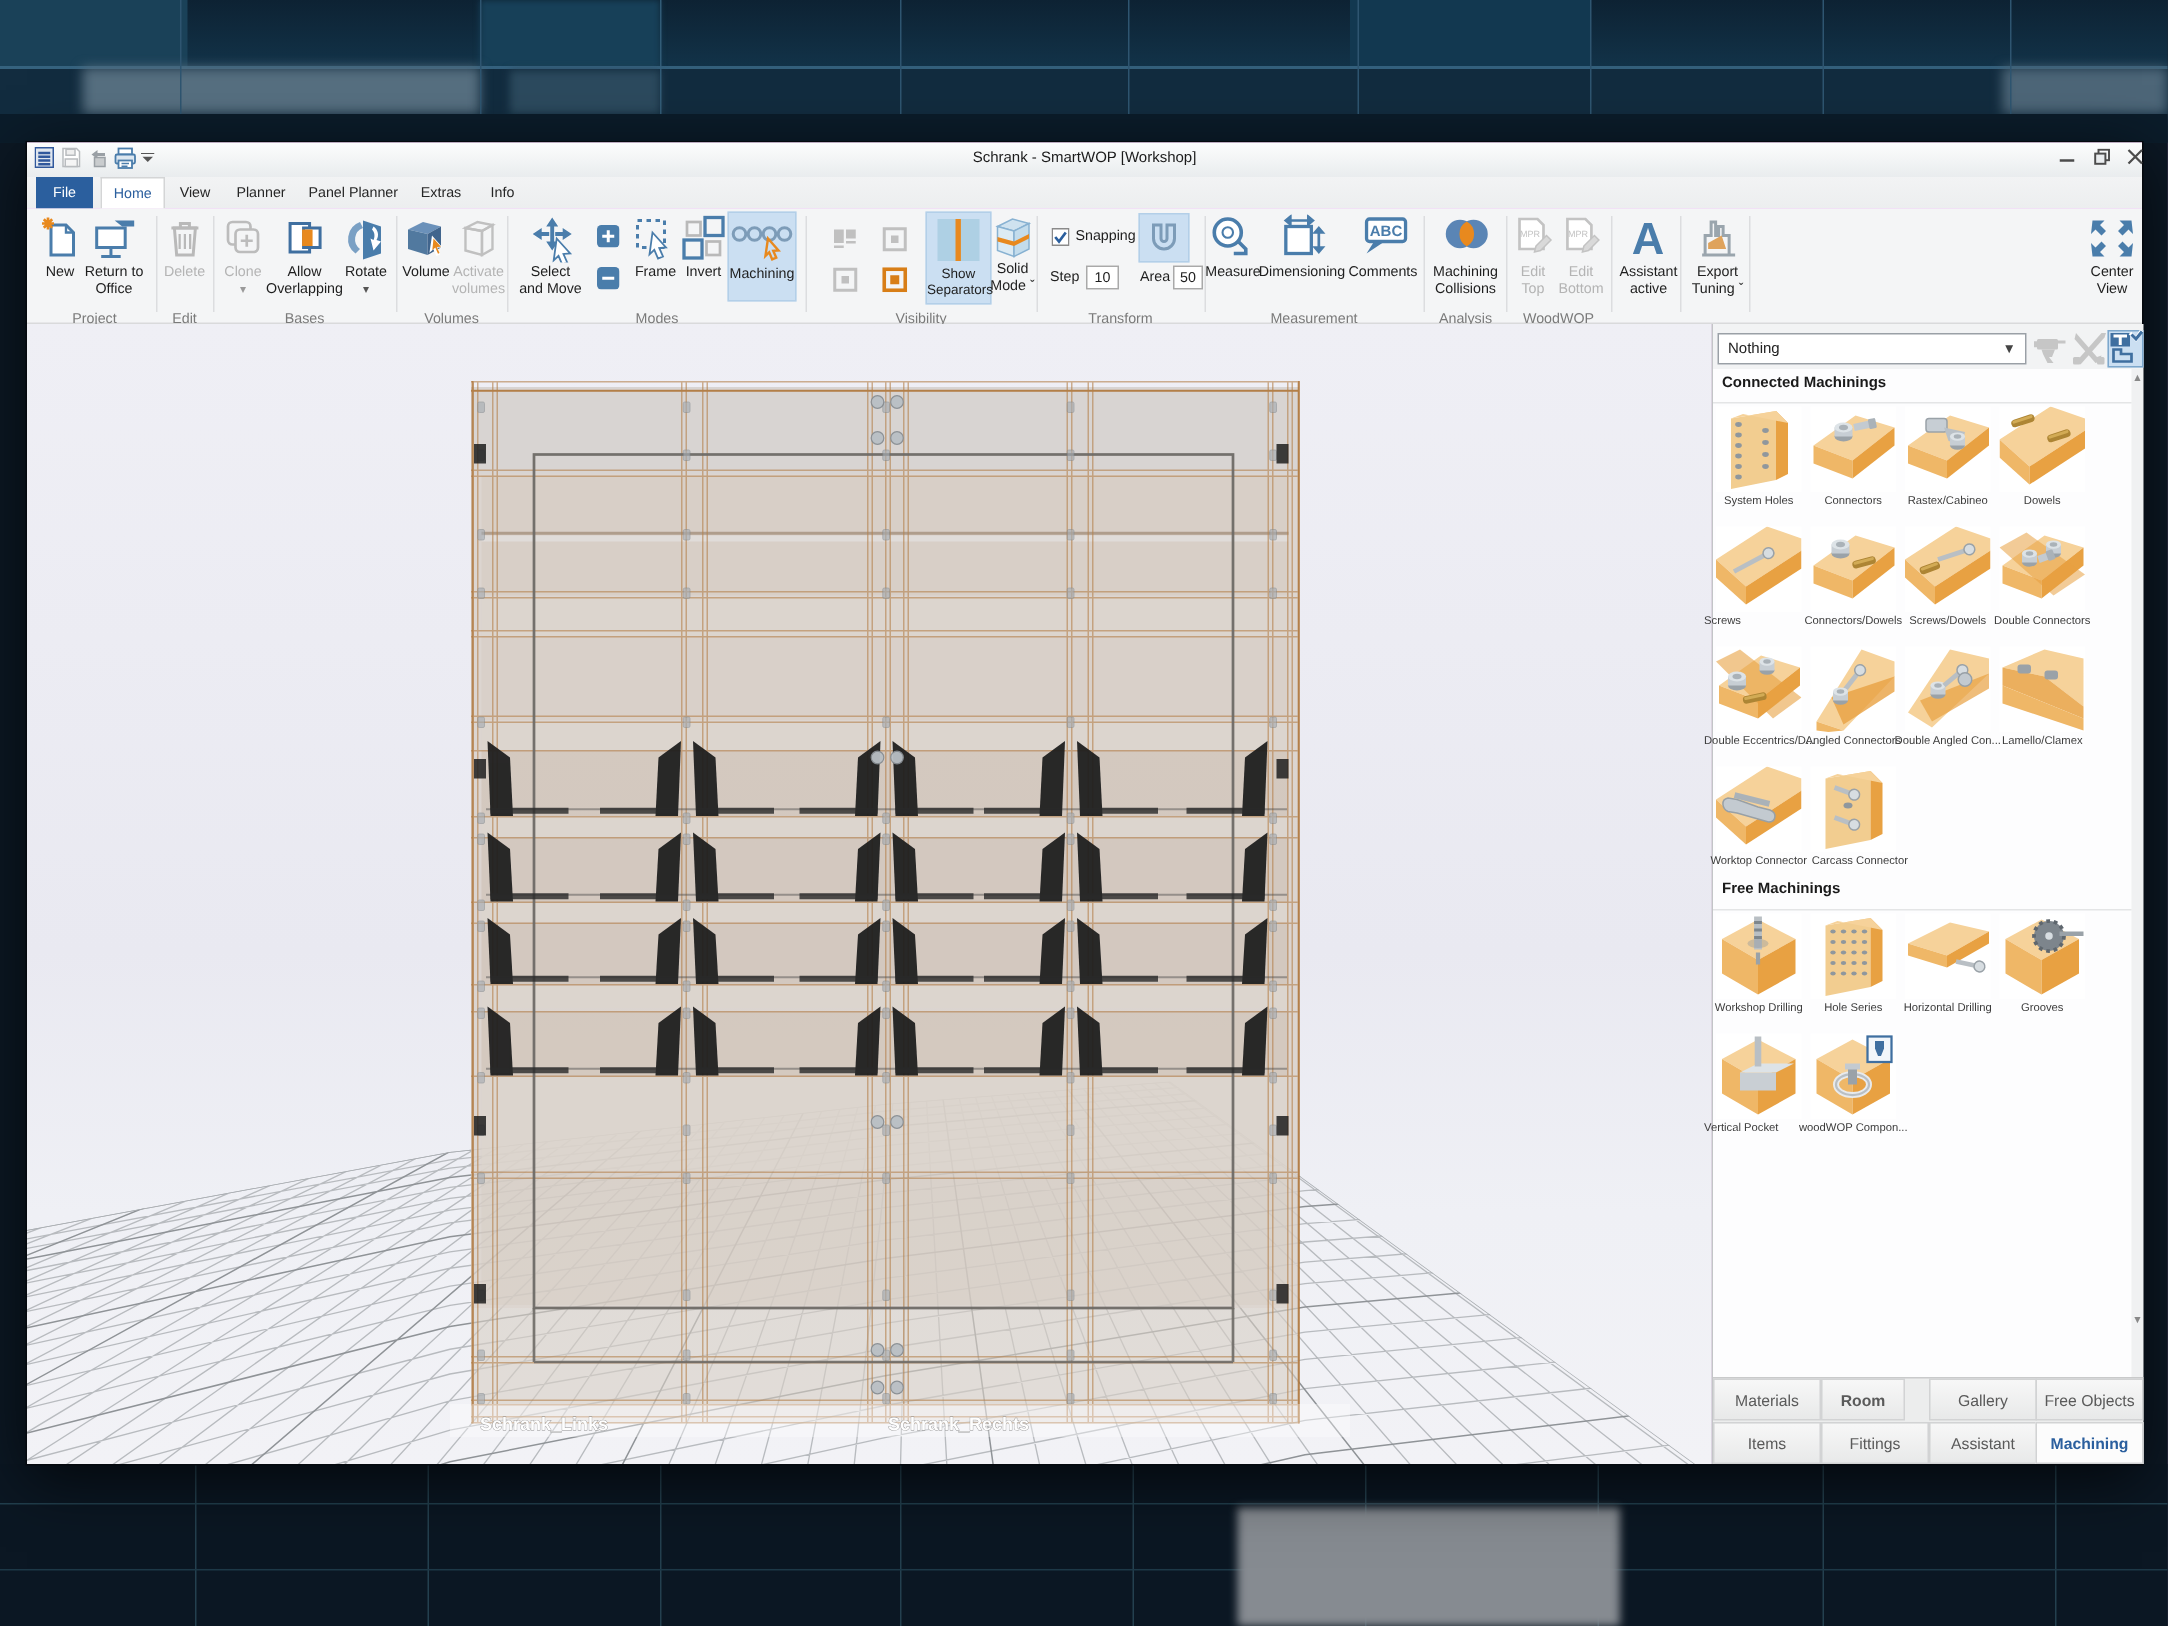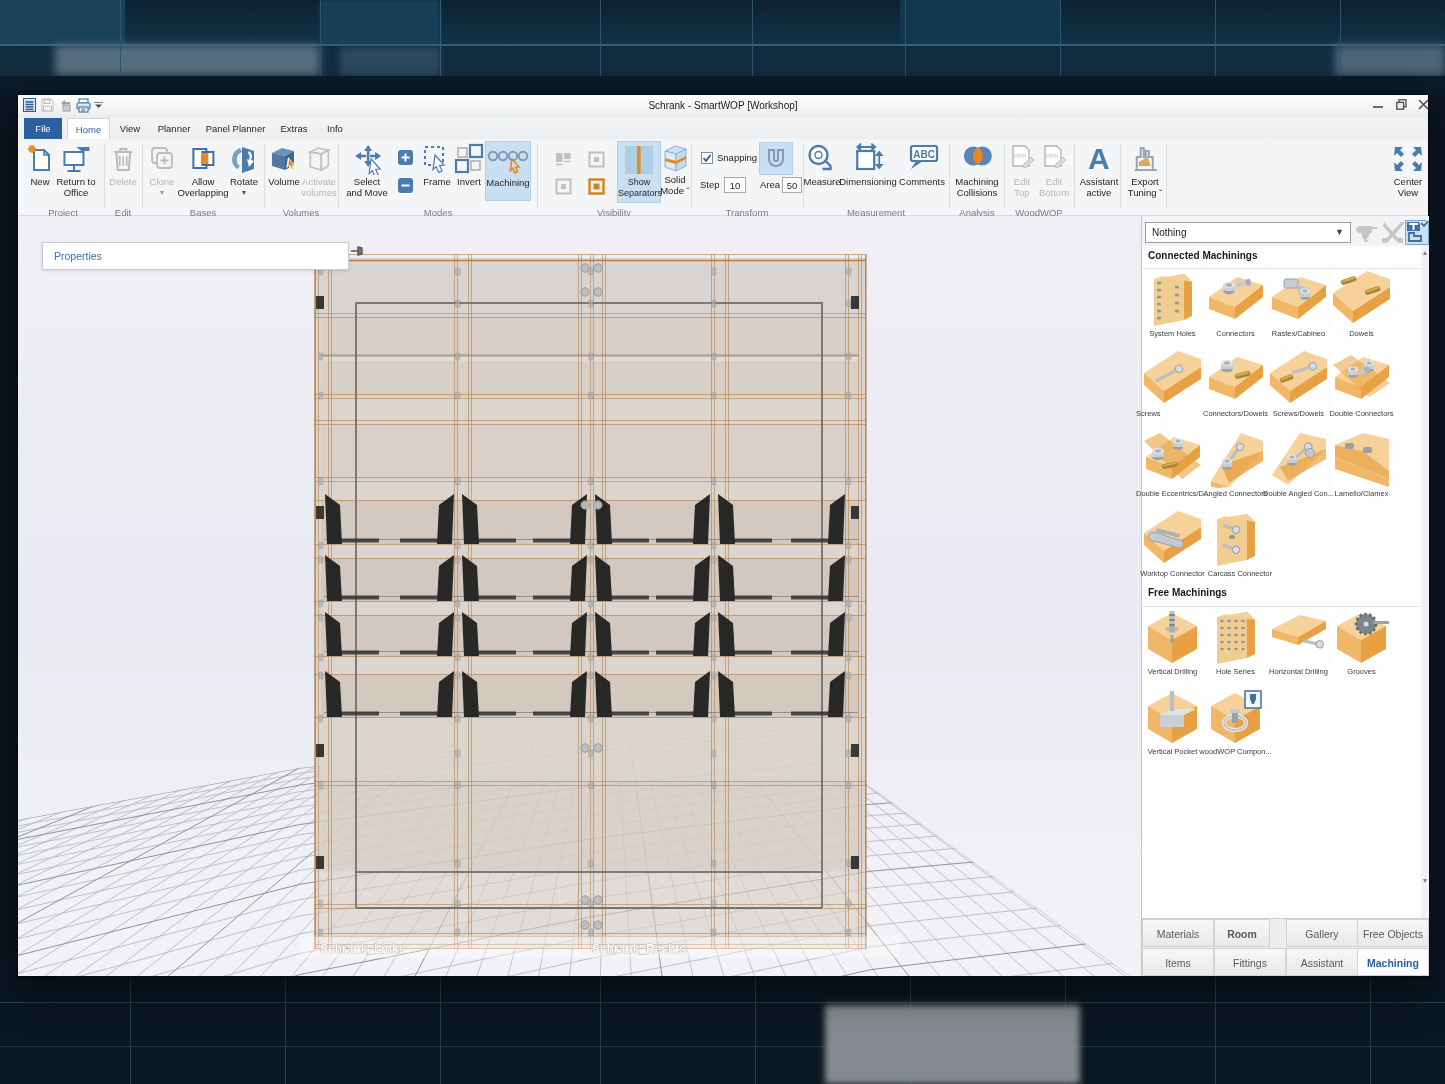--- a/index.html
+++ b/index.html
@@ -530,26 +530,20 @@
             <rect x="851" y="296" width="8" height="13"></rect>
             <rect x="851" y="506" width="8" height="13"></rect>
             <rect x="851" y="744" width="8" height="13"></rect>
             <rect x="851" y="856" width="8" height="13"></rect>
           </g>
 <rect x="300" y="936" width="600" height="22" fill="#ffffff" opacity="0.35"></rect>
 <text x="320" y="953" font-family="Liberation Sans" font-size="12" font-weight="bold" fill="#ffffff" stroke="#909090" stroke-width="0.55" paint-order="stroke" opacity="0.97">Schrank_Links</text>
 <text x="592" y="953" font-family="Liberation Sans" font-size="12" font-weight="bold" fill="#ffffff" stroke="#909090" stroke-width="0.55" paint-order="stroke" opacity="0.97">Schrank_Rechts</text>
 </g>
       </svg>
-<div class="abs" style="left:24px;top:26px;width:307px;height:28px;background:#fff;border:1px solid #c8ccd4;box-shadow:0 1px 3px rgba(0,0,0,.12)">
-<div class="abs" style="left:11px;top:7px;font-size:10.5px;color:#3a6ea5">Properties</div>
-<svg class="abs" style="right:-16px;top:2px" width="14" height="12" viewBox="0 0 14 12">
-          <path d="M1 6h7M8 2v8l4-1V3z" stroke="#555" stroke-width="1.4" fill="#777"></path>
-        </svg>
-</div>
 </div>
     <div class="abs" style="left:1123px;top:121px;width:287px;height:760px;background:#fafbfb;border-left:1px solid #c3c5c7">
 <div class="abs" style="left:0;top:0;width:287px;height:30px;background:#f2f3f4"></div>
 <div class="abs" style="left:3px;top:6px;width:206px;height:21px;background:#fff;border:1px solid #9aa0a6;font-size:10px;color:#222;line-height:19px;padding-left:6px">Nothing<span style="position:absolute;right:6px;top:0;color:#444;font-size:9px">▼</span></div>
 <svg class="abs" style="left:214px;top:6px" width="23" height="22" viewBox="0 0 23 22">
         <g fill="#c6c6c6">
           <rect x="2" y="4" width="14" height="7" rx="1"></rect>
           <rect x="0" y="5.5" width="3" height="4"></rect>
           <rect x="15" y="5" width="6" height="2"></rect>
           <path d="M5 11h9l-2 5h-2l3 4h-4l-3-6z"></path>
@@ -774,21 +768,21 @@
 <div class="abs" style="left:0px;top:390px;width:279px;height:1px;background:#e4e5e6"></div>
 <div class="abs" style="left:2px;top:393px;width:57px;height:57px;background:#fff"><svg width="57" height="57" viewBox="0 0 57 57">
           <polygon points="28,4 53,17 28,31 4,17" fill="#f6d29a"></polygon>
           <polygon points="4,17 28,31 28,54 4,40" fill="#efb767"></polygon>
           <polygon points="28,31 53,17 53,40 28,54" fill="#e8a142"></polygon>
           <rect x="25.4" y="2" width="5.2" height="22" fill="#b9bfc4"></rect>
           <path d="M25.4 6h5.2M25.4 11h5.2M25.4 16h5.2" stroke="#7e868c" stroke-width="2"></path>
           <rect x="26.6" y="26" width="2.8" height="8" fill="#9aa2a8"></rect>
           <ellipse cx="28" cy="20" rx="7" ry="3" fill="#8f979d" opacity="0.4"></ellipse>
         </svg></div>
-<div class="abs" style="left:-6px;top:451px;width:73px;font-size:7.5px;color:#3c3c3c;text-align:center;white-space:nowrap;overflow:visible">Vertical Drilling</div>
+<div class="abs" style="left:-6px;top:451px;width:73px;font-size:7.5px;color:#3c3c3c;text-align:center;white-space:nowrap;overflow:visible">Workshop Drilling</div>
 <div class="abs" style="left:65px;top:393px;width:57px;height:57px;background:#fff"><svg width="57" height="57" viewBox="0 0 57 57">
           <polygon points="10,8 40,3 40,49 10,55" fill="#f2cd90"></polygon>
           <polygon points="40,3 48,11 48,45 40,49" fill="#e8a142"></polygon>
           <polygon points="10,8 18,5 48,11 40,3" fill="#f6d29a"></polygon>
           <g fill="#8f979d">
             <ellipse cx="15" cy="12" rx="1.8" ry="1.3"></ellipse>
             <ellipse cx="15" cy="19" rx="1.8" ry="1.3"></ellipse>
             <ellipse cx="15" cy="26" rx="1.8" ry="1.3"></ellipse>
             <ellipse cx="15" cy="33" rx="1.8" ry="1.3"></ellipse>
             <ellipse cx="15" cy="40" rx="1.8" ry="1.3"></ellipse>
@@ -831,21 +825,21 @@
         </svg></div>
 <div class="abs" style="left:183px;top:451px;width:73px;font-size:7.5px;color:#3c3c3c;text-align:center;white-space:nowrap;overflow:visible">Grooves</div>
 <div class="abs" style="left:2px;top:473px;width:57px;height:57px;background:#fff"><svg width="57" height="57" viewBox="0 0 57 57">
           <polygon points="28,4 53,17 28,31 4,17" fill="#f6d29a"></polygon>
           <polygon points="4,17 28,31 28,54 4,40" fill="#efb767"></polygon>
           <polygon points="28,31 53,17 53,40 28,54" fill="#e8a142"></polygon>
           <polygon points="16,26 40,26 40,38 16,38" fill="#c9cfd4"></polygon>
           <polygon points="16,26 28,20 52,20 40,26" fill="#dde3e7"></polygon>
           <rect x="25.8" y="2" width="4.4" height="20" fill="#b9bfc4"></rect>
         </svg></div>
-<div class="abs" style="left:-6px;top:531px;width:73px;font-size:7.5px;color:#3c3c3c;text-align:center;white-space:nowrap;overflow:visible">Vertical Pocket</div>
+<div class="abs" style="left:-6px;top:531px;width:73px;font-size:7.5px;color:#3c3c3c;white-space:nowrap;overflow:visible">Vertical Pocket</div>
 <div class="abs" style="left:65px;top:473px;width:57px;height:57px;background:#fff"><svg width="57" height="57" viewBox="0 0 57 57">
           <polygon points="28,4 53,17 28,31 4,17" fill="#f6d29a"></polygon>
           <polygon points="4,17 28,31 28,54 4,40" fill="#efb767"></polygon>
           <polygon points="28,31 53,17 53,40 28,54" fill="#e8a142"></polygon>
           <ellipse cx="28" cy="34" rx="11" ry="7" fill="none" stroke="#e8eaec" stroke-width="4"></ellipse>
           <ellipse cx="28" cy="34" rx="11" ry="7" fill="none" stroke="#b9bfc4" stroke-width="1.5"></ellipse>
           <rect x="25" y="22" width="6" height="12" fill="#9aa2a8"></rect>
           <rect x="23" y="20" width="10" height="4" fill="#c3cad0"></rect>
           <rect x="38" y="2" width="16" height="17" fill="#f2f6fa" stroke="#3f6fa0" stroke-width="1.5"></rect>
           <path d="M43 5h6v5l-2 5h-2l-2-5z" fill="#3f6fa0"></path>

